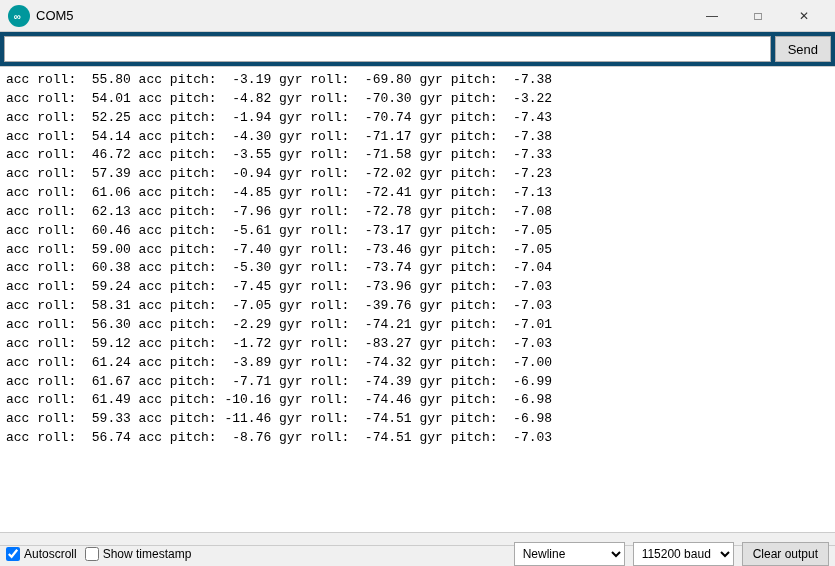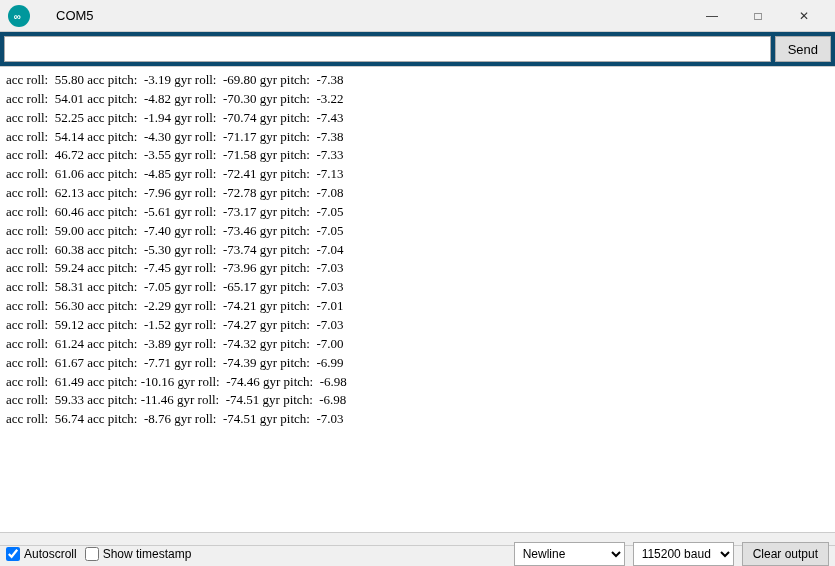--- a/index.html
+++ b/index.html
@@ -39,21 +39,20 @@
     }
     .arduino-logo svg {
       width: 14px;
       height: 14px;
       fill: white;
     }
     .title-text {
       font-size: 13px;
       font-weight: normal;
       color: #000;
-      margin-left: 20px;
     }
     .title-bar-controls {
       display: flex;
       gap: 0;
     }
     .win-btn {
       width: 46px;
       height: 32px;
       border: none;
       background: transparent;
@@ -91,21 +90,21 @@
       cursor: pointer;
       white-space: nowrap;
     }
 
     
     .serial-output {
       background: #fff;
       overflow-y: scroll;
       height: calc(566px - 32px - 34px - 34px);
       padding: 4px 6px;
-      font-family: Liberation Serif, serif;
+      font-family: Liberation Mono, monospace;
       font-size: 13px;
       color: #000;
       line-height: 1.45;
       border-bottom: 1px solid #ccc;
     }
     .serial-output::-webkit-scrollbar {
       width: 14px;
     }
     .serial-output::-webkit-scrollbar-track {
       background: #f0f0f0;
@@ -183,29 +182,30 @@
   <input class="send-input" type="text" placeholder="" style="">
   <button class="send-button">Send</button>
 </div>
 
 <div class="serial-output" id="serial-output-area">
 <div class="serial-line">acc roll:  55.80 acc pitch:  -3.19 gyr roll:  -69.80 gyr pitch:  -7.38</div>
     <div class="serial-line">acc roll:  54.01 acc pitch:  -4.82 gyr roll:  -70.30 gyr pitch:  -3.22</div>
     <div class="serial-line">acc roll:  52.25 acc pitch:  -1.94 gyr roll:  -70.74 gyr pitch:  -7.43</div>
     <div class="serial-line">acc roll:  54.14 acc pitch:  -4.30 gyr roll:  -71.17 gyr pitch:  -7.38</div>
     <div class="serial-line">acc roll:  46.72 acc pitch:  -3.55 gyr roll:  -71.58 gyr pitch:  -7.33</div>
+    <div class="serial-line">acc roll:  57.39 acc pitch:  -0.94 gyr roll:  -72.02 gyr pitch:  -7.23</div>
     <div class="serial-line">acc roll:  61.06 acc pitch:  -4.85 gyr roll:  -72.41 gyr pitch:  -7.13</div>
     <div class="serial-line">acc roll:  62.13 acc pitch:  -7.96 gyr roll:  -72.78 gyr pitch:  -7.08</div>
     <div class="serial-line">acc roll:  60.46 acc pitch:  -5.61 gyr roll:  -73.17 gyr pitch:  -7.05</div>
     <div class="serial-line">acc roll:  59.00 acc pitch:  -7.40 gyr roll:  -73.46 gyr pitch:  -7.05</div>
     <div class="serial-line">acc roll:  60.38 acc pitch:  -5.30 gyr roll:  -73.74 gyr pitch:  -7.04</div>
     <div class="serial-line">acc roll:  59.24 acc pitch:  -7.45 gyr roll:  -73.96 gyr pitch:  -7.03</div>
-    <div class="serial-line">acc roll:  58.31 acc pitch:  -7.05 gyr roll:  -65.17 gyr pitch:  -7.03</div>
+    <div class="serial-line">acc roll:  58.31 acc pitch:  -7.05 gyr roll:  -39.76 gyr pitch:  -7.03</div>
     <div class="serial-line">acc roll:  56.30 acc pitch:  -2.29 gyr roll:  -74.21 gyr pitch:  -7.01</div>
-    <div class="serial-line">acc roll:  59.12 acc pitch:  -1.52 gyr roll:  -74.27 gyr pitch:  -7.03</div>
+    <div class="serial-line">acc roll:  59.12 acc pitch:  -1.72 gyr roll:  -83.27 gyr pitch:  -7.03</div>
     <div class="serial-line">acc roll:  61.24 acc pitch:  -3.89 gyr roll:  -74.32 gyr pitch:  -7.00</div>
     <div class="serial-line">acc roll:  61.67 acc pitch:  -7.71 gyr roll:  -74.39 gyr pitch:  -6.99</div>
     <div class="serial-line">acc roll:  61.49 acc pitch: -10.16 gyr roll:  -74.46 gyr pitch:  -6.98</div>
     <div class="serial-line">acc roll:  59.33 acc pitch: -11.46 gyr roll:  -74.51 gyr pitch:  -6.98</div>
     <div class="serial-line">acc roll:  56.74 acc pitch:  -8.76 gyr roll:  -74.51 gyr pitch:  -7.03</div>
   </div>
 
 <div class="bottom-bar">
   <label class="checkbox-label">
     <input type="checkbox" id="autoscroll-cb" checked="" style="">

